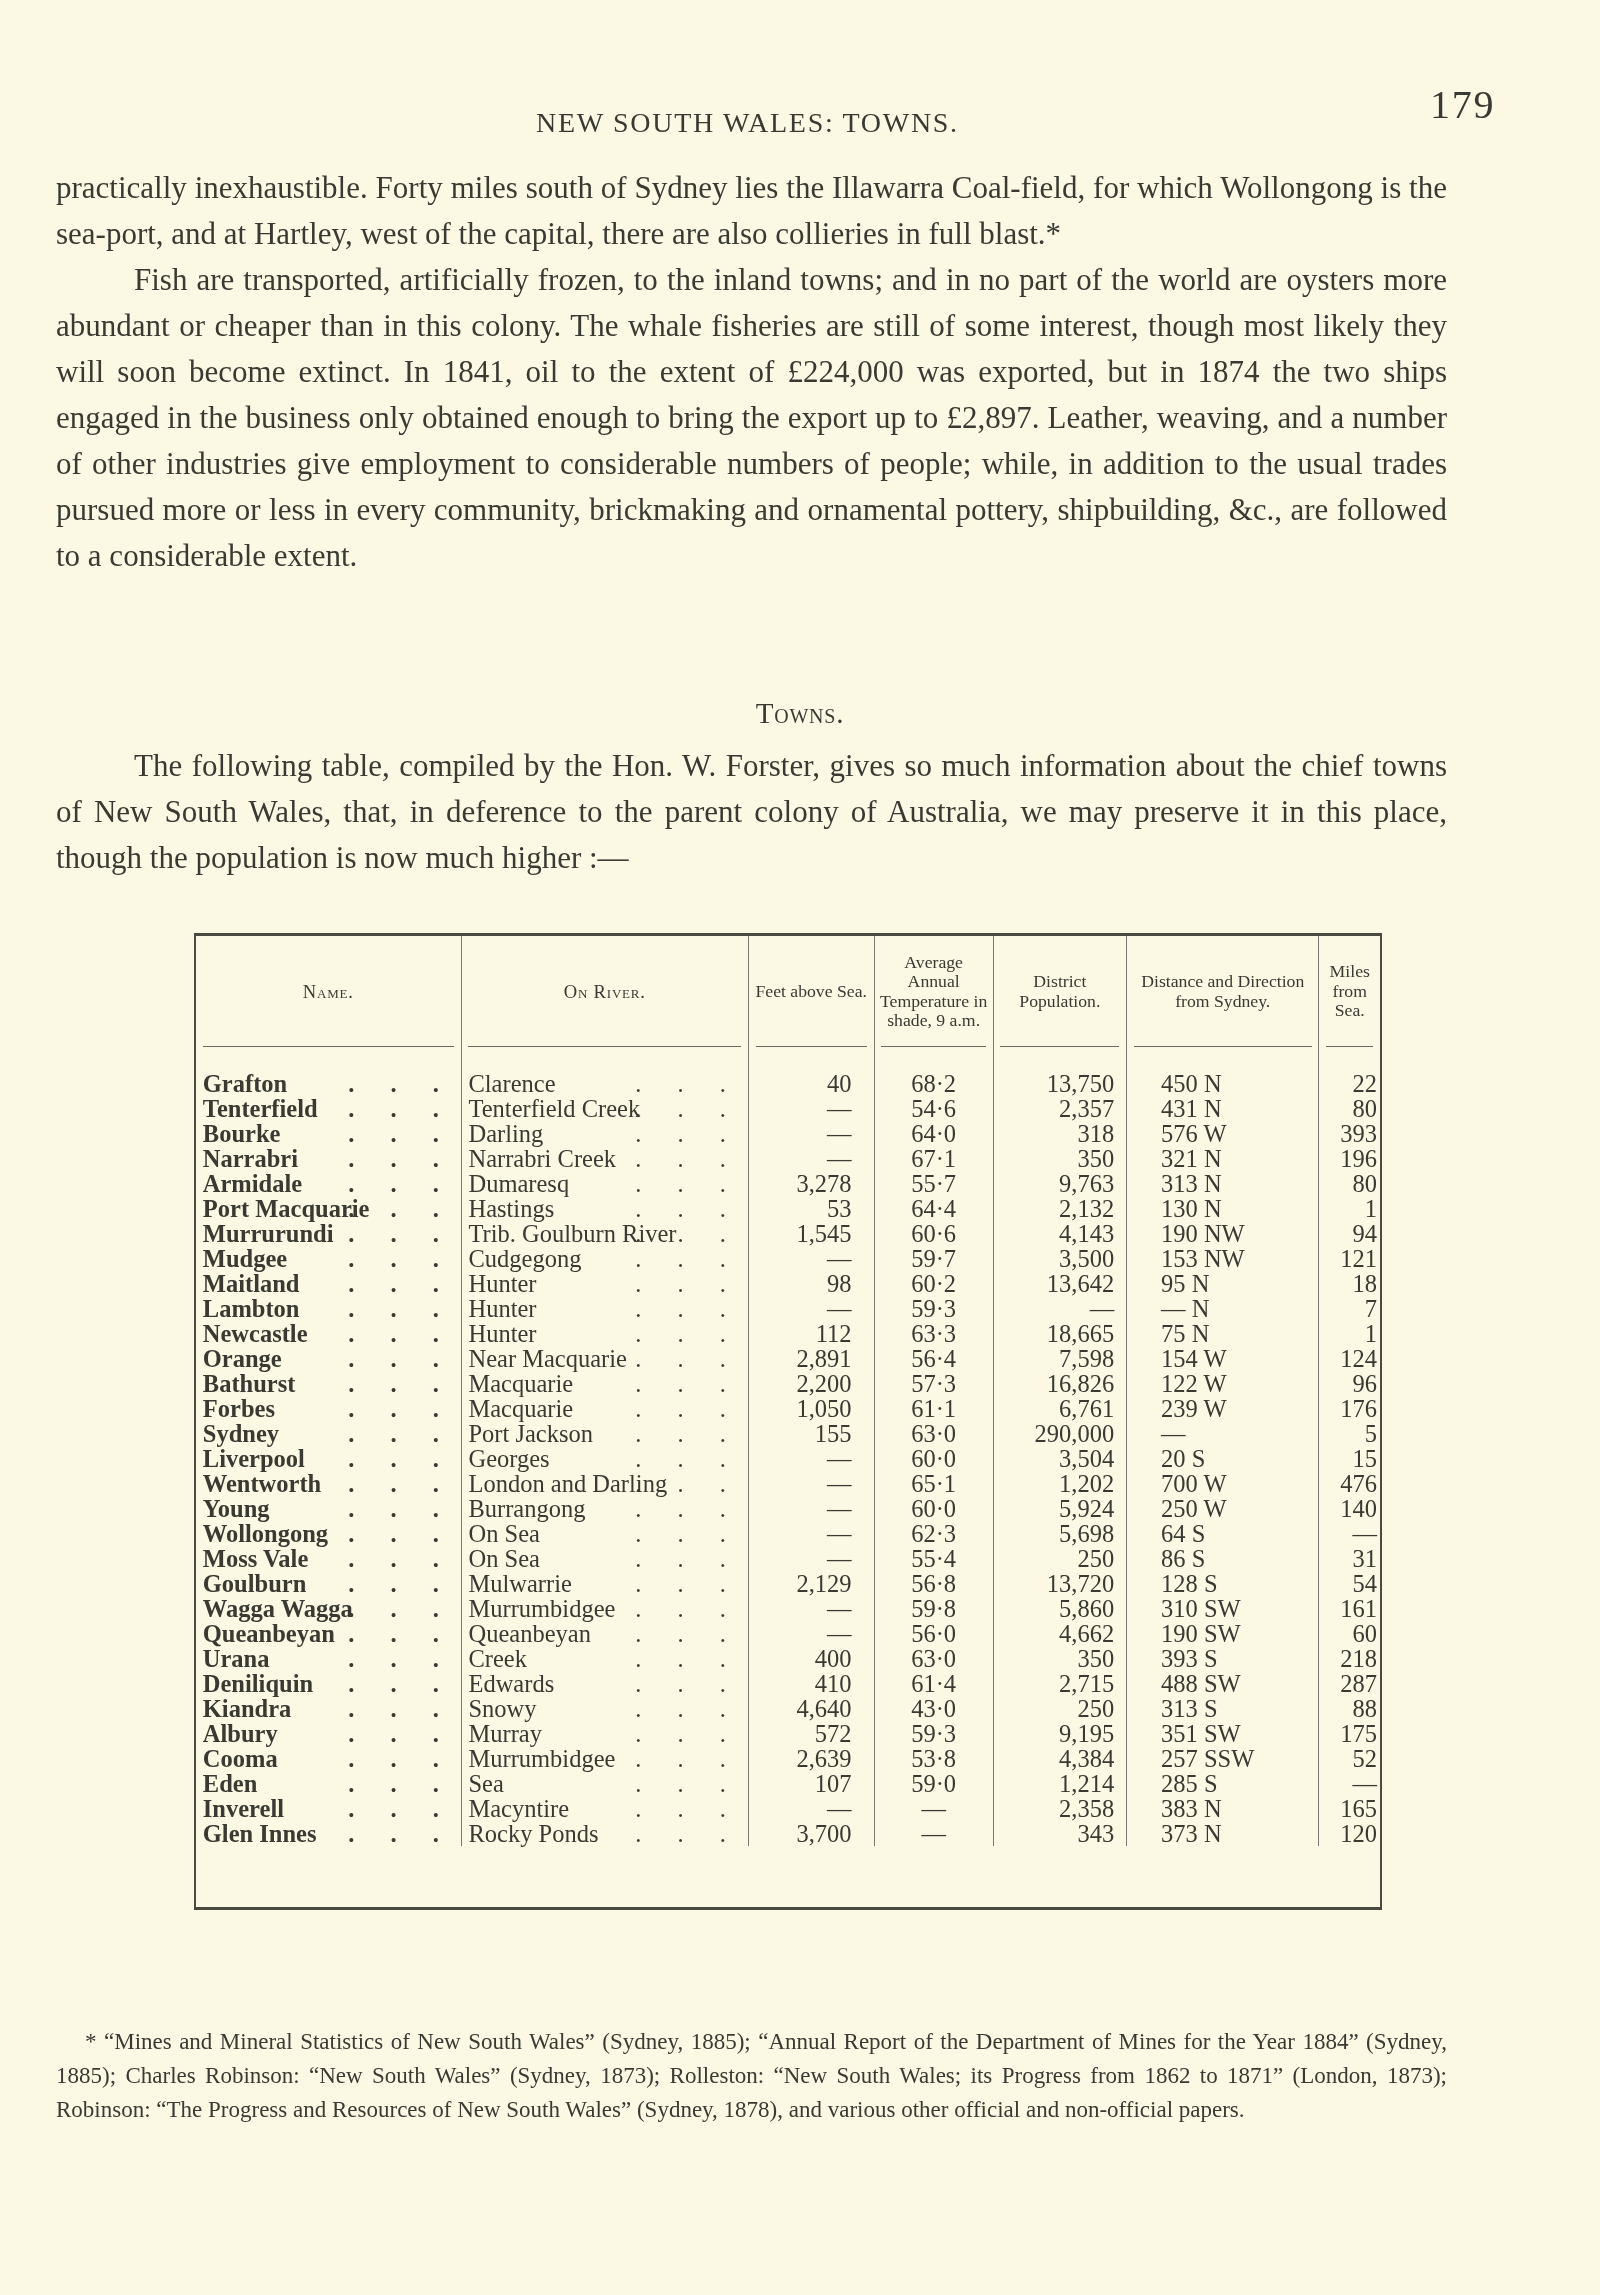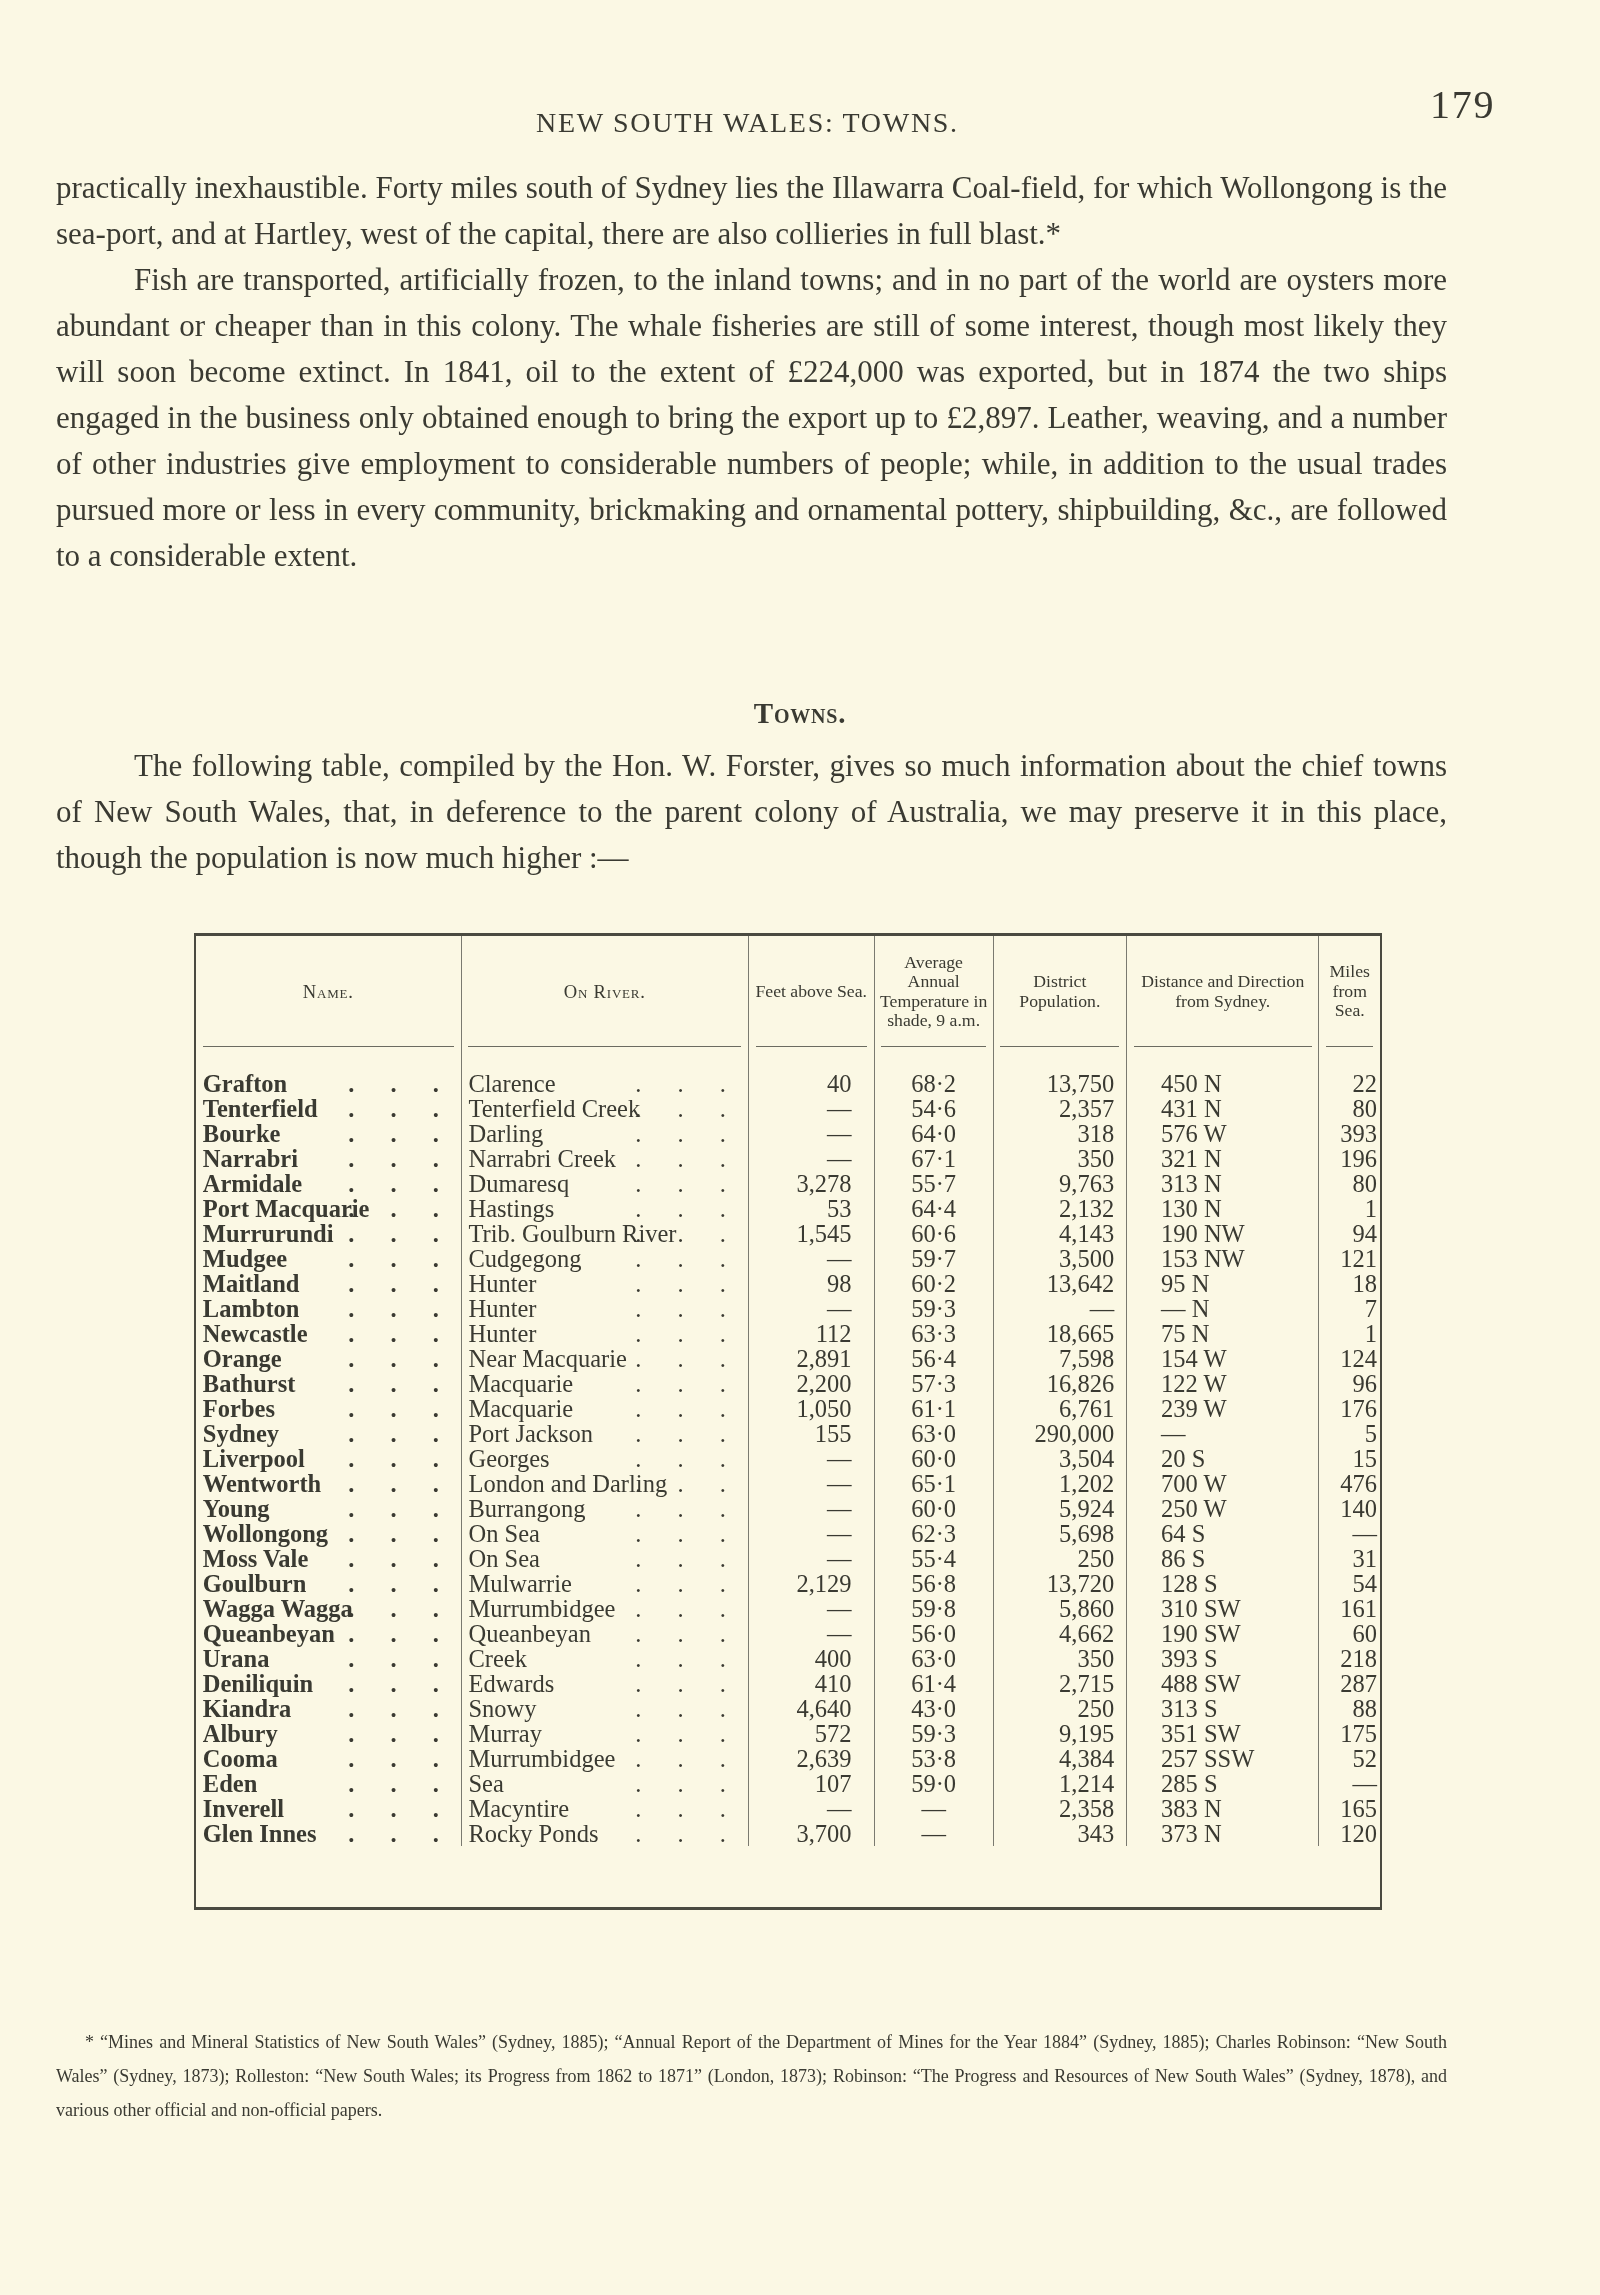--- a/index.html
+++ b/index.html
@@ -20,21 +20,20 @@
   .body-text {
     position: absolute; left: 56px; width: 1391px;
     font-size: 31px; line-height: 46px; text-align: justify;
   }
   .body-text p { margin: 0; text-indent: 0; }
   .body-text p.indent { text-indent: 78px; }
   .section-heading {
     position: absolute; top: 697px; left: 0; width: 1600px;
     text-align: center; font-size: 29px; letter-spacing: 0.8px;
     font-variant: small-caps;
-    font-weight: bold;
   }
   .table-wrap {
     position: absolute; left: 194px; top: 933px; width: 1184px; height: 971px;
     border-top: 3.4px solid #4a4a40; border-bottom: 3.4px solid #4a4a40;
     border-left: 2.5px solid #4a4a40; border-right: 2.5px solid #4a4a40;
   }
   table {
     border-collapse: collapse; width: 100%;
     font-size: 24.5px; line-height: 25px;
   }
@@ -56,21 +55,21 @@
   td.name { width: 253px; position: relative; font-weight: bold; }
   td.river { width: 274px; position: relative; }
   td.feet { width: 97px; text-align: right; padding-right: 22px; }
   td.temp { width: 105px; text-align: center; }
   td.pop { width: 101px; text-align: right; padding-right: 11.8px; padding-left: 20px; }
   td.dist { width: 152px; padding-left: 34px; }
   td.miles { width: 51px; text-align: right; padding-right: 3px; }
   .dots { position: absolute; right: 6.8px; top: auto; letter-spacing: 15px; }
   .footnote {
     position: absolute; left: 56px; top: 2025px; width: 1391px;
-    font-size: 18px; line-height: 34px; text-align: justify;
+    font-size: 23px; line-height: 34px; text-align: justify;
   }
   .footnote p { margin: 0; text-indent: 29px; }
 </style>
 </head>
 <body>
 
 <div class="running-head">
   <span class="title">NEW SOUTH WALES: TOWNS.</span>
   <span class="pageno">179</span>
 </div>

